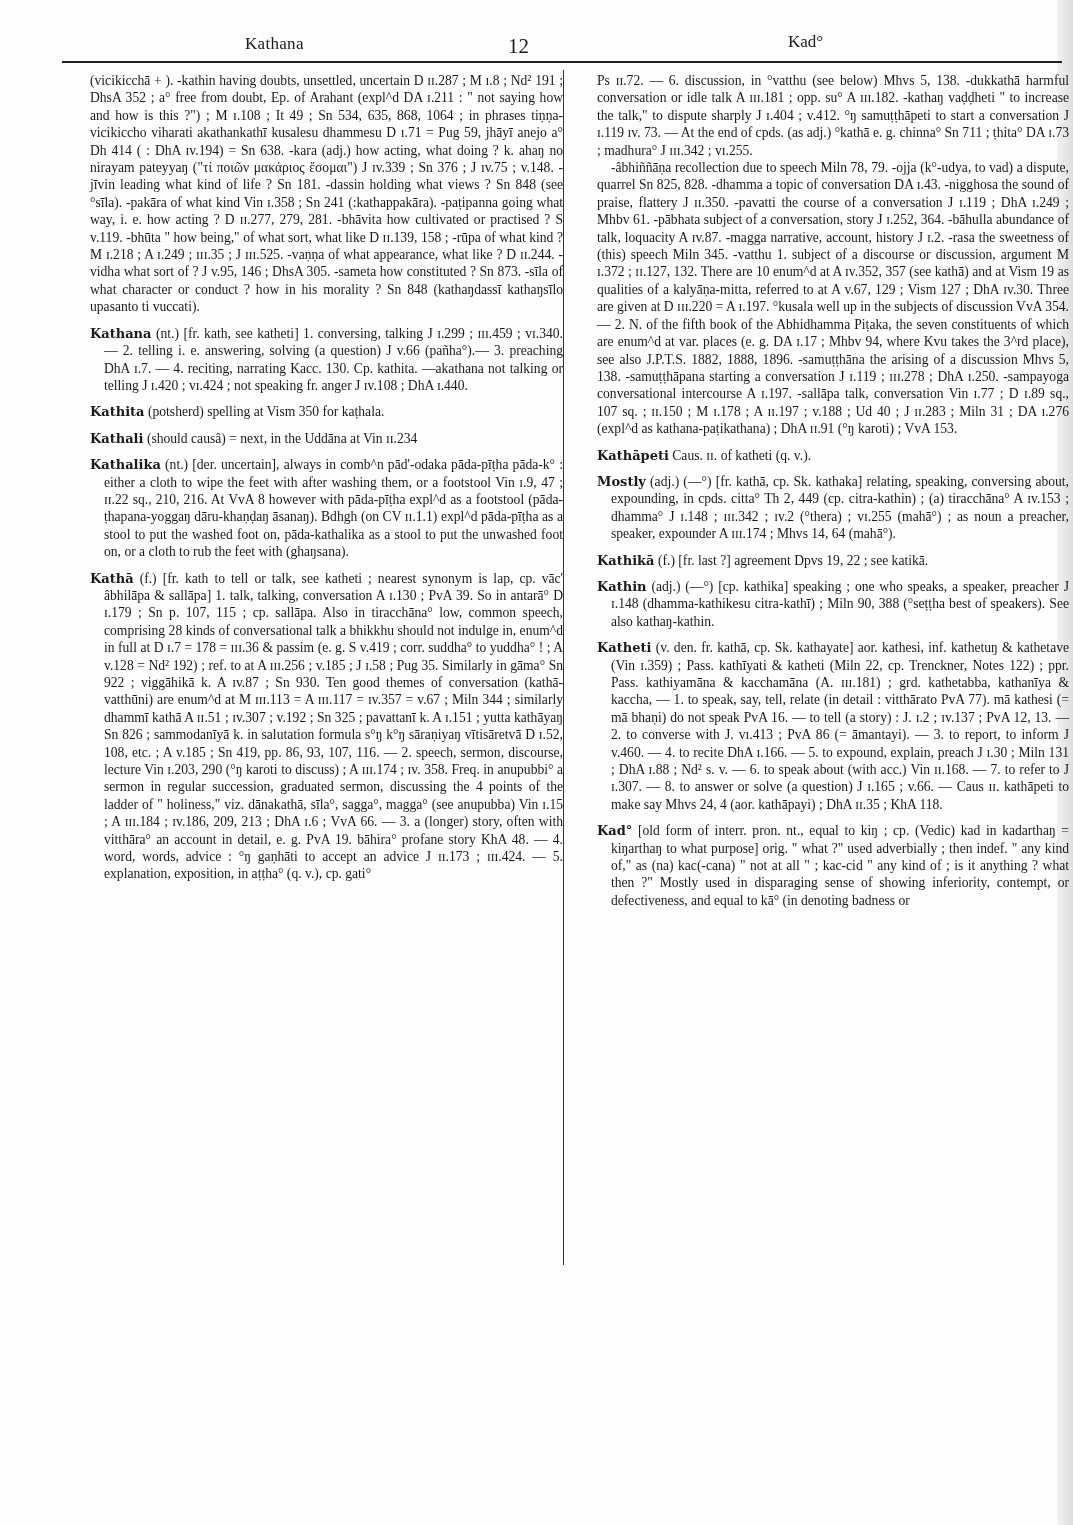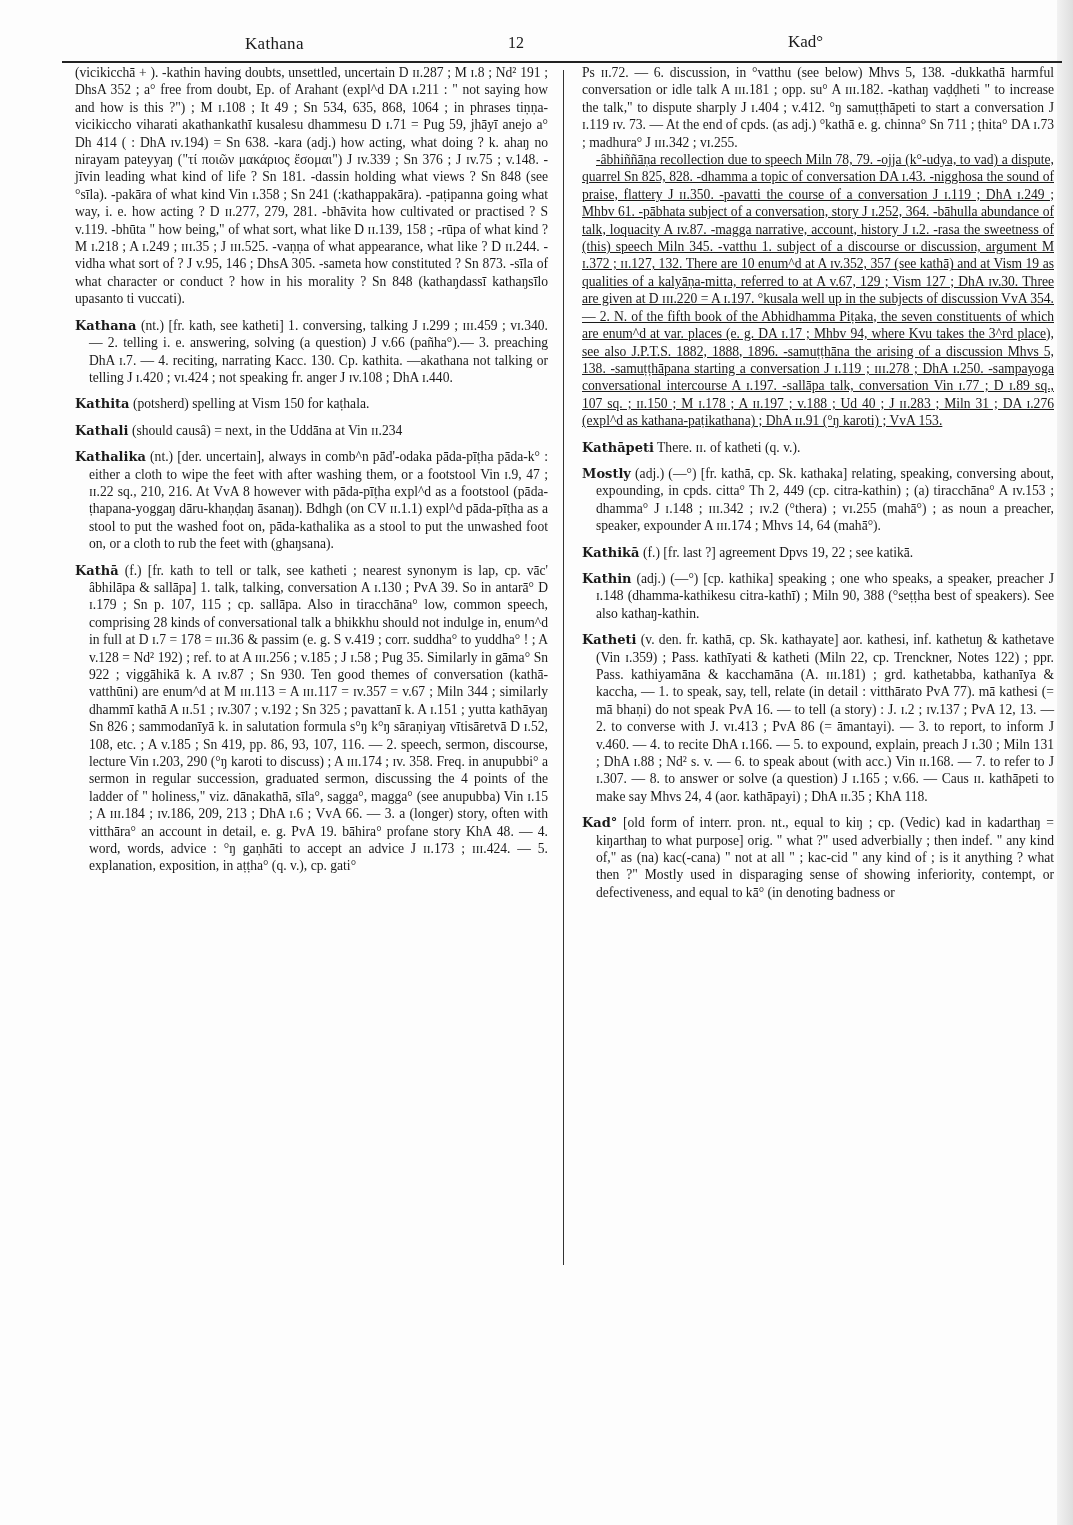--- a/index.html
+++ b/index.html
@@ -2,30 +2,30 @@
 <html><head>
 <meta charset="utf-8">
 <style>
   html,body{margin:0;padding:0;background:#fdfdfd;}
   body{width:1073px;height:1525px;position:relative;overflow:hidden;
        font-family:"Liberation Serif","DejaVu Serif",serif;color:#1a1a1a;}
   .right-edge{position:absolute;right:0;top:0;width:16px;height:1525px;
        background:linear-gradient(to right,#f2f2f2,#dedede);}
   .header{position:absolute;top:0;left:0;width:1073px;height:62px;}
   .hdr-left{position:absolute;left:245px;top:34px;font-size:17px;letter-spacing:0.3px;}
-  .hdr-center{position:absolute;left:508px;top:34px;font-size:16px;}
+  .hdr-center{position:absolute;left:508px;top:34px;font-size:21px;}
   .hdr-right{position:absolute;left:788px;top:32px;font-size:17px;}
   .rule{position:absolute;left:62px;top:61px;width:1000px;height:1.5px;background:#222;}
-  .col{position:absolute;top:64px;font-size:13.6px;line-height:17.4px;text-align:justify;}
+  .col{position:absolute;top:72px;font-size:13.6px;line-height:17.4px;text-align:justify;margin-left:15px;}
   .col-left{left:75px;width:473px;}
   .col-right{left:582px;width:472px;}
   .divider{position:absolute;left:563px;top:70px;width:1px;height:1195px;background:#333;}
   .entry{margin:0 0 9px 0;padding-left:14px;text-indent:-14px;}
   .entry.cont{text-indent:0;padding-left:0;}
-  .para{text-indent:14px;margin:0;text-decoration:underline;}
+  .para{text-indent:14px;margin:0;}
   .hw{font-weight:bold;font-family:"DejaVu Serif",serif;font-size:13px;}
 </style>
 </head>
 <body>
 
 <div class="right-edge"></div>
 
 <div class="header">
   <span class="hdr-left">Kathana</span>
   <span class="hdr-center">12</span>
@@ -36,21 +36,21 @@
 <div class="divider"></div>
 
 <div class="col col-left">
   <p class="entry cont">(vicikicchā + ). -kathin having doubts, unsettled, uncertain D ɪɪ.287 ; M ɪ.8 ; Nd² 191 ; DhsA 352 ; a° free from doubt, Ep. of Arahant (expl^d DA ɪ.211 : " not saying how and how is this ?") ; M ɪ.108 ; It 49 ; Sn 534, 635, 868, 1064 ; in phrases tiṇṇa-vicikiccho viharati akathankathī kusalesu dhammesu D ɪ.71 = Pug 59, jhāyī anejo a° Dh 414 ( : DhA ɪv.194) = Sn 638. -kara (adj.) how acting, what doing ? k. ahaŋ no nirayam pateyyaŋ ("τί ποιῶν μακάριος ἔσομαι") J ɪv.339 ; Sn 376 ; J ɪv.75 ; v.148. -jīvin leading what kind of life ? Sn 181. -dassin holding what views ? Sn 848 (see °sīla). -pakāra of what kind Vin ɪ.358 ; Sn 241 (:kathappakāra). -paṭipanna going what way, i. e. how acting ? D ɪɪ.277, 279, 281. -bhāvita how cultivated or practised ? S v.119. -bhūta " how being," of what sort, what like D ɪɪ.139, 158 ; -rūpa of what kind ? M ɪ.218 ; A ɪ.249 ; ɪɪɪ.35 ; J ɪɪɪ.525. -vaṇṇa of what appearance, what like ? D ɪɪ.244. -vidha what sort of ? J v.95, 146 ; DhsA 305. -sameta how constituted ? Sn 873. -sīla of what character or conduct ? how in his morality ? Sn 848 (kathaŋdassī kathaŋsīlo upasanto ti vuccati).</p>
 
   <div class="entry">
     <span class="hw">Kathana</span><span> (nt.) [fr. kath, see katheti] 1. conversing, talking J ɪ.299 ; ɪɪɪ.459 ; vɪ.340. — 2. telling i. e. answering, solving (a question) J v.66 (pañha°).— 3. preaching DhA ɪ.7. — 4. reciting, narrating Kacc. 130. Cp. kathita. —akathana not talking or telling J ɪ.420 ; vɪ.424 ; not speaking fr. anger J ɪv.108 ; DhA ɪ.440.</span>
   </div>
 
   <div class="entry">
-    <span class="hw">Kathita</span><span> (potsherd) spelling at Vism 150 for kaṭhala.</span>
+    <span class="hw">Kathita</span><span> (potsherd) spelling at Vism 350 for kaṭhala.</span>
   </div>
 
   <div class="entry">
     <span class="hw">Kathali</span><span> (should causâ) = next, in the Uddāna at Vin ɪɪ.234</span>
   </div>
 
   <div class="entry">
     <span class="hw">Kathalika</span><span> (nt.) [der. uncertain], always in comb^n pād'-odaka pāda-pīṭha pāda-k° : either a cloth to wipe the feet with after washing them, or a footstool Vin ɪ.9, 47 ; ɪɪ.22 sq., 210, 216. At VvA 8 however with pāda-pīṭha expl^d as a footstool (pāda-ṭhapana-yoggaŋ dāru-khaṇḍaŋ āsanaŋ). Bdhgh (on CV ɪɪ.1.1) expl^d pāda-pīṭha as a stool to put the washed foot on, pāda-kathalika as a stool to put the unwashed foot on, or a cloth to rub the feet with (ghaŋsana).</span>
   </div>
 
@@ -59,21 +59,21 @@
   </div>
 </div>
 
 <div class="col col-right">
   <div class="entry cont">
     <span>Ps ɪɪ.72. — 6. discussion, in °vatthu (see below) Mhvs 5, 138. -dukkathā harmful conversation or idle talk A ɪɪɪ.181 ; opp. su° A ɪɪɪ.182. -kathaŋ vaḍḍheti " to increase the talk," to dispute sharply J ɪ.404 ; v.412. °ŋ samuṭṭhāpeti to start a conversation J ɪ.119 ɪv. 73. — At the end of cpds. (as adj.) °kathā e. g. chinna° Sn 711 ; ṭhita° DA ɪ.73 ; madhura° J ɪɪɪ.342 ; vɪ.255.</span>
     <p class="para">-âbhiññāṇa recollection due to speech Miln 78, 79. -ojja (k°-udya, to vad) a dispute, quarrel Sn 825, 828. -dhamma a topic of conversation DA ɪ.43. -nigghosa the sound of praise, flattery J ɪɪ.350. -pavatti the course of a conversation J ɪ.119 ; DhA ɪ.249 ; Mhbv 61. -pābhata subject of a conversation, story J ɪ.252, 364. -bāhulla abundance of talk, loquacity A ɪv.87. -magga narrative, account, history J ɪ.2. -rasa the sweetness of (this) speech Miln 345. -vatthu 1. subject of a discourse or discussion, argument M ɪ.372 ; ɪɪ.127, 132. There are 10 enum^d at A ɪv.352, 357 (see kathā) and at Vism 19 as qualities of a kalyāṇa-mitta, referred to at A v.67, 129 ; Vism 127 ; DhA ɪv.30. Three are given at D ɪɪɪ.220 = A ɪ.197. °kusala well up in the subjects of discussion VvA 354. — 2. N. of the fifth book of the Abhidhamma Piṭaka, the seven constituents of which are enum^d at var. places (e. g. DA ɪ.17 ; Mhbv 94, where Kvu takes the 3^rd place), see also J.P.T.S. 1882, 1888, 1896. -samuṭṭhāna the arising of a discussion Mhvs 5, 138. -samuṭṭhāpana starting a conversation J ɪ.119 ; ɪɪɪ.278 ; DhA ɪ.250. -sampayoga conversational intercourse A ɪ.197. -sallāpa talk, conversation Vin ɪ.77 ; D ɪ.89 sq., 107 sq. ; ɪɪ.150 ; M ɪ.178 ; A ɪɪ.197 ; v.188 ; Ud 40 ; J ɪɪ.283 ; Miln 31 ; DA ɪ.276 (expl^d as kathana-paṭikathana) ; DhA ɪɪ.91 (°ŋ karoti) ; VvA 153.</p>
   </div>
 
   <div class="entry">
-    <span class="hw">Kathāpeti</span><span> There. ɪɪ. of katheti (q. v.).</span>
+    <span class="hw">Kathāpeti</span><span> Caus. ɪɪ. of katheti (q. v.).</span>
   </div>
 
   <div class="entry">
     <span class="hw">Mostly</span><span> (adj.) (—°) [fr. kathā, cp. Sk. kathaka] relating, speaking, conversing about, expounding, in cpds. citta° Th 2, 449 (cp. citra-kathin) ; (a) tiracchāna° A ɪv.153 ; dhamma° J ɪ.148 ; ɪɪɪ.342 ; ɪv.2 (°thera) ; vɪ.255 (mahā°) ; as noun a preacher, speaker, expounder A ɪɪɪ.174 ; Mhvs 14, 64 (mahā°).</span>
   </div>
 
   <div class="entry">
     <span class="hw">Kathikā</span><span> (f.) [fr. last ?] agreement Dpvs 19, 22 ; see katikā.</span>
   </div>
 

